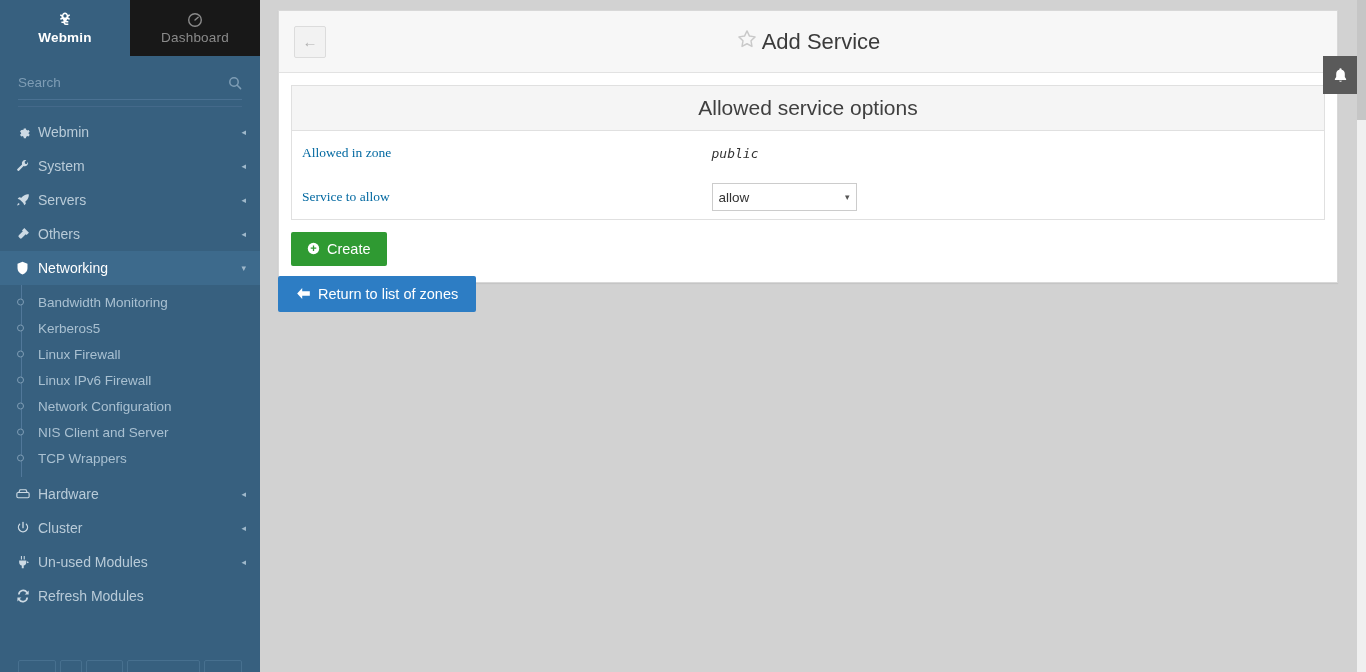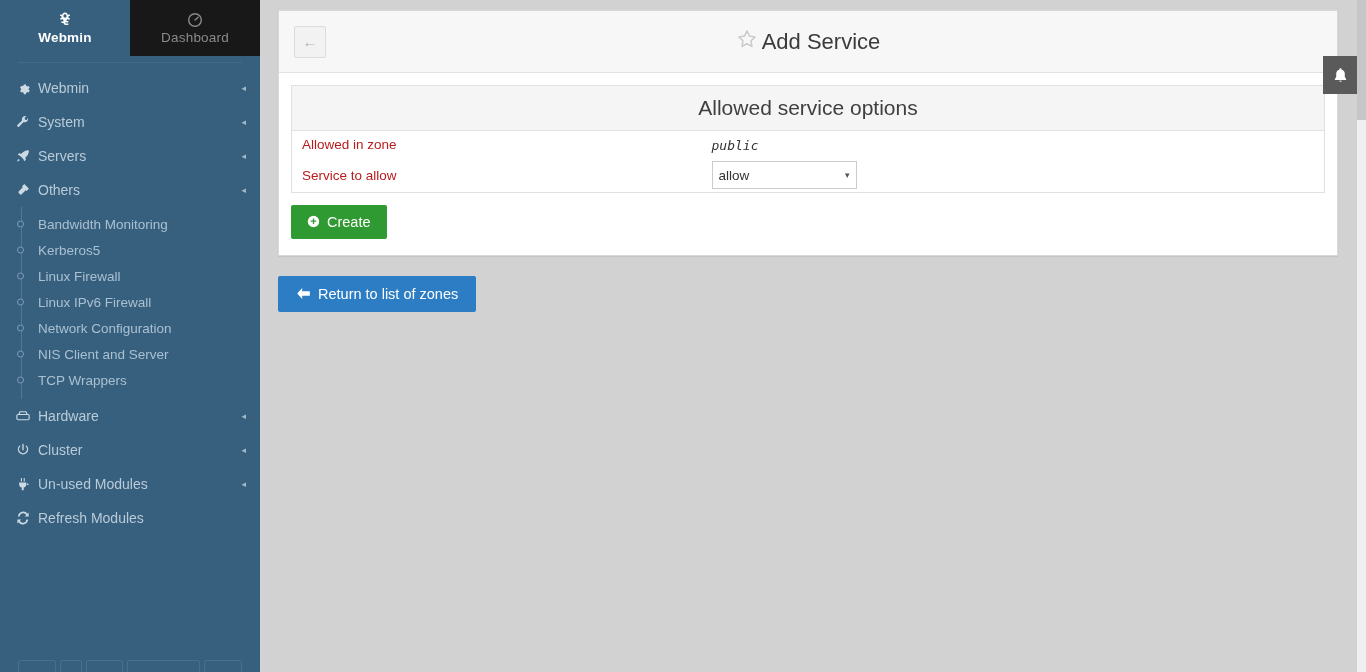--- a/index.html
+++ b/index.html
@@ -169,23 +169,24 @@
   }
   .opt-table .th-row td {
     background: #f5f5f5;
     border-bottom: 1px solid #e0e0e0;
     text-align: center;
     font-size: 21px; color: #404040;
     padding: 10px 8px;
   }
   .opt-table td.lbl {
     width: 410px;
-    font-size: 13.5px; color: #b91c1c;
-    padding: 6px 10px;
+    font-size: 13.5px; color: #0369a1;
+    padding: 14px 10px;
     vertical-align: middle;
+    font-family: Liberation Serif, serif;
   }
   .opt-table td.val {
     padding: 3px 10px;
     vertical-align: middle;
   }
   .mono-val {
     font-family: "DejaVu Sans Mono", monospace;
     font-style: italic; font-size: 13px; color: #333;
   }
   .sel {
@@ -259,20 +260,29 @@
       <span class="brand-icon">
         <svg width="16" height="16" viewBox="0 0 16 16" fill="none" stroke="#8a8a8a" stroke-width="1.4">
           <circle cx="8" cy="8" r="6.3"></circle>
           <path d="M8 8 L11.2 5.2" stroke-linecap="round"></path>
         </svg>
       </span>
       <span class="brand-label">Dashboard</span>
     </div>
   </div>
 
+  <div class="search-wrap">
+    <input class="search-input" type="text" placeholder="Search" style="">
+    <span class="search-icon">
+      <svg width="14" height="14" viewBox="0 0 14 14" fill="none" stroke="#7e9db5" stroke-width="1.5">
+        <circle cx="6" cy="6" r="4.2"></circle>
+          <path d="M9.2 9.2 L12.6 12.6" stroke-linecap="round"></path>
+      </svg>
+    </span>
+  </div>
   <div class="search-divider"></div>
 
   <div class="nav">
 
     <div class="nav-item">
       <span class="ni-icon">
         <svg width="14" height="14" viewBox="0 0 16 16" fill="currentColor">
             <path d="M8 5.4a2.6 2.6 0 100 5.2 2.6 2.6 0 000-5.2zm6.4 3.4l1.3-1-1.3-2.2-1.5.6a5.6 5.6 0 00-1.3-.8L11.4 4H8.9l-.2 1.4c-.5.2-.9.4-1.3.8l-1.5-.6L4.6 7.8l1.3 1c0 .2-.1.4-.1.6s0 .4.1.6l-1.3 1 1.3 2.2 1.5-.6c.4.3.8.6 1.3.8L8.9 15h2.5l.2-1.6c.5-.2.9-.4 1.3-.8l1.5.6 1.3-2.2-1.3-1c0-.2.1-.4.1-.6s0-.4-.1-.6z"></path>
           </svg>
       </span>
@@ -303,20 +313,29 @@
     <div class="nav-item">
       <span class="ni-icon">
         <svg width="14" height="14" viewBox="0 0 16 16" fill="currentColor">
             <path d="M9.5 1.2L6.8 3.9l1 1-4.6 4.6a1.4 1.4 0 000 2l1.3 1.3a1.4 1.4 0 002 0l4.6-4.6 1 1 2.7-2.7-5.3-5.3z"></path>
           </svg>
       </span>
       <span class="ni-label">Others</span>
       <span class="ni-caret">◂</span>
     </div>
 
+    <div class="nav-item active">
+      <span class="ni-icon">
+        <svg width="13" height="14" viewBox="0 0 14 16" fill="currentColor">
+            <path d="M7 .8L1.3 3.1v5c0 3.4 2.4 6.5 5.7 7.3 3.3-.8 5.7-3.9 5.7-7.3v-5L7 .8z"></path>
+          </svg>
+      </span>
+      <span class="ni-label">Networking</span>
+      <span class="ni-caret">▾</span>
+    </div>
 
     <div class="submenu">
       <div class="sub-item">
         <span class="dot"></span>
         <span>Bandwidth Monitoring</span>
       </div>
       <div class="sub-item">
         <span class="dot"></span>
         <span>Kerberos5</span>
       </div>

